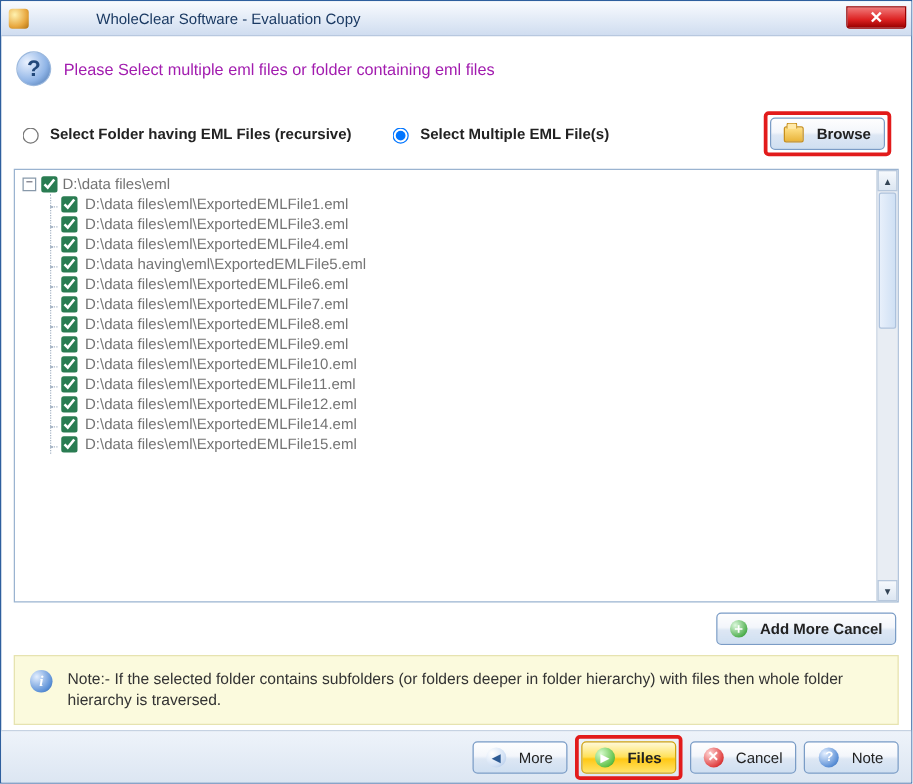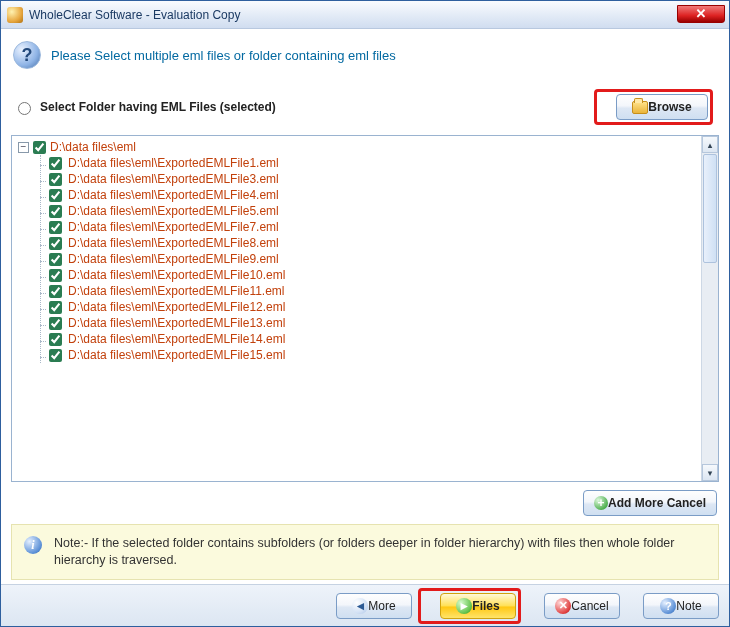--- a/index.html
+++ b/index.html
@@ -1,44 +1,44 @@
 <!DOCTYPE html>
 <html><head>
 <meta charset="utf-8">
 <style>
   * { box-sizing: border-box; }
   html, body { margin:0; padding:0; font-family: "Segoe UI", Tahoma, sans-serif; font-size:12px; background:#fff; }
   .window { width:730px; height:627px; border:1px solid #2e5f9e; background:#fff; display:flex; flex-direction:column; }
   .titlebar { height:28px; background:linear-gradient(#f9fbfe,#e4ecf7 50%,#d0ddf0); display:flex; align-items:center; padding:0 4px 0 6px; gap:6px; border-bottom:1px solid #b8c8df; }
   .titlebar-icon { width:16px; height:16px; background:radial-gradient(circle at 30% 30%,#fff2b0,#e8a840 60%,#b07010); border-radius:3px; }
-  .title-text { color:#1b3a63; flex:1; }
+  .title-text { color:#1b3a63; flex:1;margin-left:48px; }
   .win-buttons { display:flex; gap:0; }
   .win-btn { width:34px; height:18px; border:1px solid #8aa6c8; border-radius:0 0 3px 3px; background:linear-gradient(#e8f0fb,#c8dbf3); color:#1b3a63; display:flex; align-items:center; justify-content:center; font-size:10px; cursor:pointer; }
   .win-close { width:48px; background:linear-gradient(#f07a7a,#d22 60%,#900); border-color:#900; color:#fff; font-weight:bold; font-size:13px; position:relative; top:-1px; }
   .content { flex:1; padding:8px 10px 4px 10px; display:flex; flex-direction:column; }
   .instruction-row { display:flex; align-items:center; gap:10px; padding:4px 0 14px 2px; }
   .help-circle { width:28px; height:28px; border-radius:50%; background:radial-gradient(circle at 30% 30%,#eaf2ff,#8fb4e6 60%,#446fa8); display:flex; align-items:center; justify-content:center; color:#22487a; font-weight:bold; font-size:18px; border:1px solid #9bb8dd; }
-  .instruction-text { color:#0369a1; font-size:13px; }
+  .instruction-text { color:#a21caf; font-size:13px; }
   .radio-row { display:flex; align-items:center; padding:6px 0 10px 2px; gap:28px; }
   .radio-group { display:flex; align-items:center; gap:6px; font-weight:bold; color:#222; font-size:12px; }
   input[type=radio]{ width:13px; height:13px; }
   .highlight-red { border:3px solid #e21b1b; border-radius:4px; padding:2px; display:inline-flex; }
   .browse-wrap { margin-left:auto; margin-right:6px; }
-  .xp-button { height:26px; min-width:92px; border:1px solid #7a9cc6; border-radius:4px; background:linear-gradient(#fefefe 0%,#f3f6fb 45%,#dde7f4 55%,#cfdff1 100%); display:inline-flex; align-items:center; justify-content:center; gap:0; padding:0 10px; font-weight:bold; color:#222; cursor:pointer; font-size:12px;margin-left:17px; }
+  .xp-button { height:26px; min-width:92px; border:1px solid #7a9cc6; border-radius:4px; background:linear-gradient(#fefefe 0%,#f3f6fb 45%,#dde7f4 55%,#cfdff1 100%); display:inline-flex; align-items:center; justify-content:center; gap:10px; padding:0 10px; font-weight:bold; color:#222; cursor:pointer; font-size:12px; }
   .folder-icon{ width:16px; height:13px; background:linear-gradient(#ffe28a,#e9b43a); border:1px solid #c78f1b; border-radius:2px; position:relative; }
   .folder-icon::before{ content:""; position:absolute; top:-4px; left:1px; width:7px; height:4px; background:#ffe9a8; border:1px solid #c78f1b; border-bottom:none; border-radius:2px 2px 0 0; }
   .tree-frame { flex:1; border:1px solid #9ab3d0; background:#fff; position:relative; display:flex; }
   .tree-inner { flex:1; overflow:hidden; padding:4px 0 4px 6px; color:#066a6a; position:relative; }
   .tree-root { display:flex; align-items:center; gap:2px; margin-bottom:1px; }
   .expand-box{ width:11px; height:11px; border:1px solid #8899aa; display:inline-flex; align-items:center; justify-content:center; font-size:10px; line-height:10px; color:#445; background:#fff; cursor:pointer;}
   .chk{ width:13px; height:13px; margin:0 2px; accent-color:#2a7c52; }
   .tree-children{ margin-left:22px; border-left:1px dotted #aab8c8; }
   .file-row{ display:flex; align-items:center; gap:4px; padding:1px 0 1px 6px; position:relative;}
   .file-row::before{ content:""; position:absolute; left:-1px; top:10px; width:6px; height:1px; border-top:1px dotted #aab8c8;}
-  .tree-link{ color:#c2410c; cursor:pointer;}
+  .tree-link{ color:#737373; cursor:pointer;}
   .scrollbar-v{ width:17px; background:#e8edf3; border-left:1px solid #cdd8e5; display:flex; flex-direction:column;}
   .sb-btn{ height:17px; background:linear-gradient(#f6f9fc,#dce6f2); border:1px solid #b6c7dc; display:flex; align-items:center; justify-content:center; font-size:9px; color:#345; cursor:pointer;}
   .sb-thumb{ background:linear-gradient(90deg,#e8f0fb,#cfe0f4); border:1px solid #adc2dd; border-radius:2px; margin:1px; height:109px;}
   .sb-track{ flex:1; }
   .below-tree-row{ display:flex; justify-content:flex-end; padding:8px 2px 8px 0;}
   .plus-icon{ width:14px; height:14px; border-radius:50%; background:radial-gradient(circle at 30% 30%,#ddf8dd,#52b152 70%,#1d7d1d); color:#fff; display:flex; align-items:center; justify-content:center; font-size:12px; font-weight:bold; line-height:12px;}
   .note-panel{ background:#fbfadd; border:1px solid #e6e3b0; padding:10px 12px; display:flex; gap:12px; align-items:flex-start; color:#333; font-size:12.5px; line-height:1.35;}
   .info-circle{ width:18px; height:18px; min-width:18px; border-radius:50%; background:radial-gradient(circle at 30% 30%,#e4efff,#5a8fd6 70%,#2a5c9e); color:#fff; display:flex; align-items:center; justify-content:center; font-weight:bold; font-size:12px; margin-top:1px; font-family:Georgia,serif; font-style:italic;}
   .footer{ height:42px; border-top:1px solid #c6d2e2; background:linear-gradient(#eef3fa,#dce6f2); display:flex; align-items:center; justify-content:flex-end; gap:6px; padding:0 10px;}
   .footer .xp-button{ min-width:76px; font-weight:normal;}
@@ -65,21 +65,25 @@
   <div class="content">
 
     <div class="instruction-row">
       <div class="help-circle">?</div>
       <div class="instruction-text">Please Select multiple eml files or folder containing eml files</div>
     </div>
 
     <div class="radio-row">
       <label class="radio-group">
         <input type="radio" name="mode" style="">
-        <span>Select Folder having EML Files (selected)</span>
+        <span>Select Folder having EML Files (recursive)</span>
+      </label>
+      <label class="radio-group">
+        <input type="radio" name="mode" checked="" style="">
+        <span>Select Multiple EML File(s)</span>
       </label>
       <span class="browse-wrap highlight-red">
         <button class="xp-button">
           <span class="folder-icon"></span>
           <span>Browse</span>
         </button>
       </span>
     </div>
 
     <div class="tree-frame">
@@ -97,21 +101,25 @@
             <div class="file-row">
               <input type="checkbox" class="chk" checked="" style="">
               <span class="tree-link">D:\data files\eml\ExportedEMLFile3.eml</span>
             </div>
             <div class="file-row">
               <input type="checkbox" class="chk" checked="" style="">
               <span class="tree-link">D:\data files\eml\ExportedEMLFile4.eml</span>
             </div>
             <div class="file-row">
               <input type="checkbox" class="chk" checked="" style="">
-              <span class="tree-link">D:\data files\eml\ExportedEMLFile5.eml</span>
+              <span class="tree-link">D:\data having\eml\ExportedEMLFile5.eml</span>
+            </div>
+            <div class="file-row">
+              <input type="checkbox" class="chk" checked="" style="">
+              <span class="tree-link">D:\data files\eml\ExportedEMLFile6.eml</span>
             </div>
             <div class="file-row">
               <input type="checkbox" class="chk" checked="" style="">
               <span class="tree-link">D:\data files\eml\ExportedEMLFile7.eml</span>
             </div>
             <div class="file-row">
               <input type="checkbox" class="chk" checked="" style="">
               <span class="tree-link">D:\data files\eml\ExportedEMLFile8.eml</span>
             </div>
             <div class="file-row">
@@ -122,24 +130,20 @@
               <input type="checkbox" class="chk" checked="" style="">
               <span class="tree-link">D:\data files\eml\ExportedEMLFile10.eml</span>
             </div>
             <div class="file-row">
               <input type="checkbox" class="chk" checked="" style="">
               <span class="tree-link">D:\data files\eml\ExportedEMLFile11.eml</span>
             </div>
             <div class="file-row">
               <input type="checkbox" class="chk" checked="" style="">
               <span class="tree-link">D:\data files\eml\ExportedEMLFile12.eml</span>
-            </div>
-            <div class="file-row">
-              <input type="checkbox" class="chk" checked="" style="">
-              <span class="tree-link">D:\data files\eml\ExportedEMLFile13.eml</span>
             </div>
             <div class="file-row">
               <input type="checkbox" class="chk" checked="" style="">
               <span class="tree-link">D:\data files\eml\ExportedEMLFile14.eml</span>
             </div>
             <div class="file-row">
               <input type="checkbox" class="chk" checked="" style="">
               <span class="tree-link">D:\data files\eml\ExportedEMLFile15.eml</span>
             </div>
           </div>

